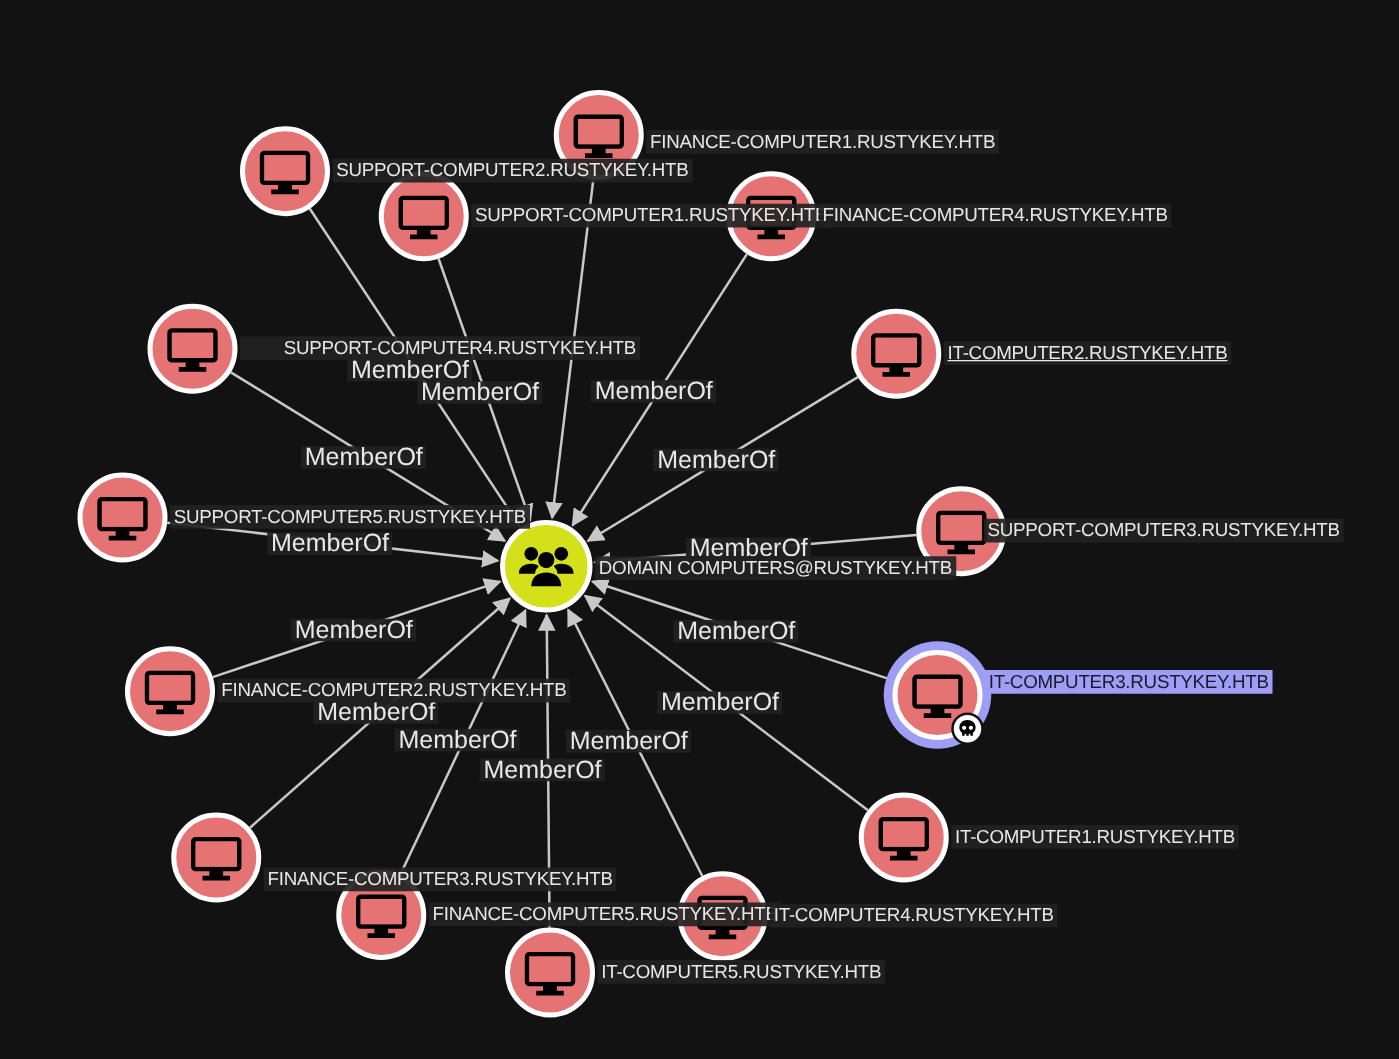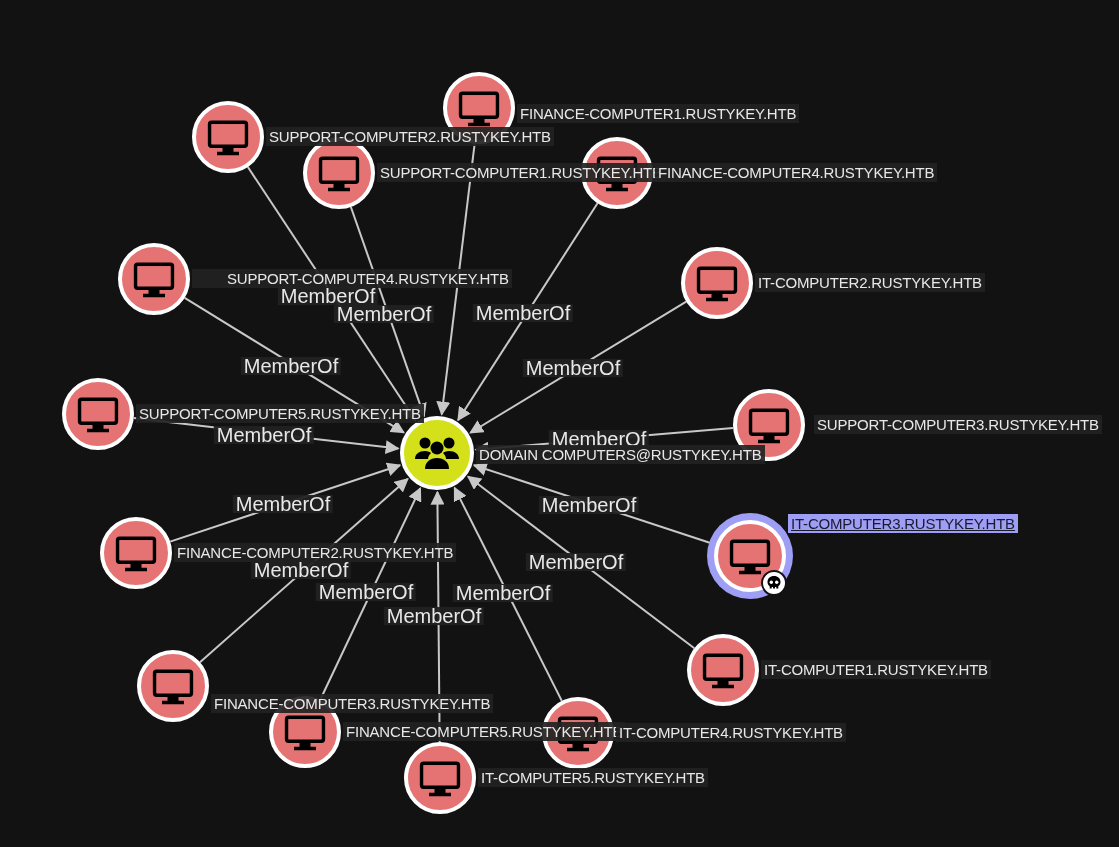--- a/index.html
+++ b/index.html
@@ -143,25 +143,25 @@
             <circle cx="22" cy="15" r="6.5" fill="#000"></circle>
             <path d="M10 36c0-7 5-11 12-11s12 4 12 11z" fill="#000"></path>
           </svg></span></div>
     </div>
   <div id="node-labels">
       <div class="node-label" style="left: 517px; top: 104px;">FINANCE-COMPUTER1.RUSTYKEY.HTB</div>
       <div class="node-label" style="left: 266px; top: 127px;">SUPPORT-COMPUTER2.RUSTYKEY.HTB</div>
       <div class="node-label" style="left: 377px; top: 163px;">SUPPORT-COMPUTER1.RUSTYKEY.HTB</div>
       <div class="node-label" style="left: 655px; top: 163px;">FINANCE-COMPUTER4.RUSTYKEY.HTB</div>
       <div class="node-label" style="left: 192px; top: 269px; padding-left: 35px;">SUPPORT-COMPUTER4.RUSTYKEY.HTB</div>
-      <div class="node-label" style="left: 755px; top: 273px;">IT-COMPUTER2.RUSTYKEY.HTB</div>
+      <div class="node-label" style="left: 755px; top: 273px; text-decoration: underline;">IT-COMPUTER2.RUSTYKEY.HTB</div>
       <div class="node-label" style="left: 136px; top: 404px;">SUPPORT-COMPUTER5.RUSTYKEY.HTB</div>
-      <div class="node-label" style="left: 787px; top: 415px; margin-left: 27px;">SUPPORT-COMPUTER3.RUSTYKEY.HTB</div>
+      <div class="node-label" style="left: 787px; top: 415px;">SUPPORT-COMPUTER3.RUSTYKEY.HTB</div>
       <div class="node-label" style="left: 174px; top: 543px;">FINANCE-COMPUTER2.RUSTYKEY.HTB</div>
-      <div class="node-label selected" style="left: 788px; top: 514px; text-decoration: underline;">IT-COMPUTER3.RUSTYKEY.HTB</div>
+      <div class="node-label selected" style="left: 788px; top: 536px;">IT-COMPUTER3.RUSTYKEY.HTB</div>
       <div class="node-label" style="left: 211px; top: 676px; margin-top: 18px;">FINANCE-COMPUTER3.RUSTYKEY.HTB</div>
       <div class="node-label" style="left: 761px; top: 660px;">IT-COMPUTER1.RUSTYKEY.HTB</div>
       <div class="node-label" style="left: 343px; top: 722px;">FINANCE-COMPUTER5.RUSTYKEY.HTB</div>
       <div class="node-label" style="left: 616px; top: 723px;">IT-COMPUTER4.RUSTYKEY.HTB</div>
       <div class="node-label" style="left: 478px; top: 768px;">IT-COMPUTER5.RUSTYKEY.HTB</div>
       <div class="node-label" style="left: 476px; top: 445px;">DOMAIN COMPUTERS@RUSTYKEY.HTB</div>
     </div>
 </div>
 
 </body></html>

